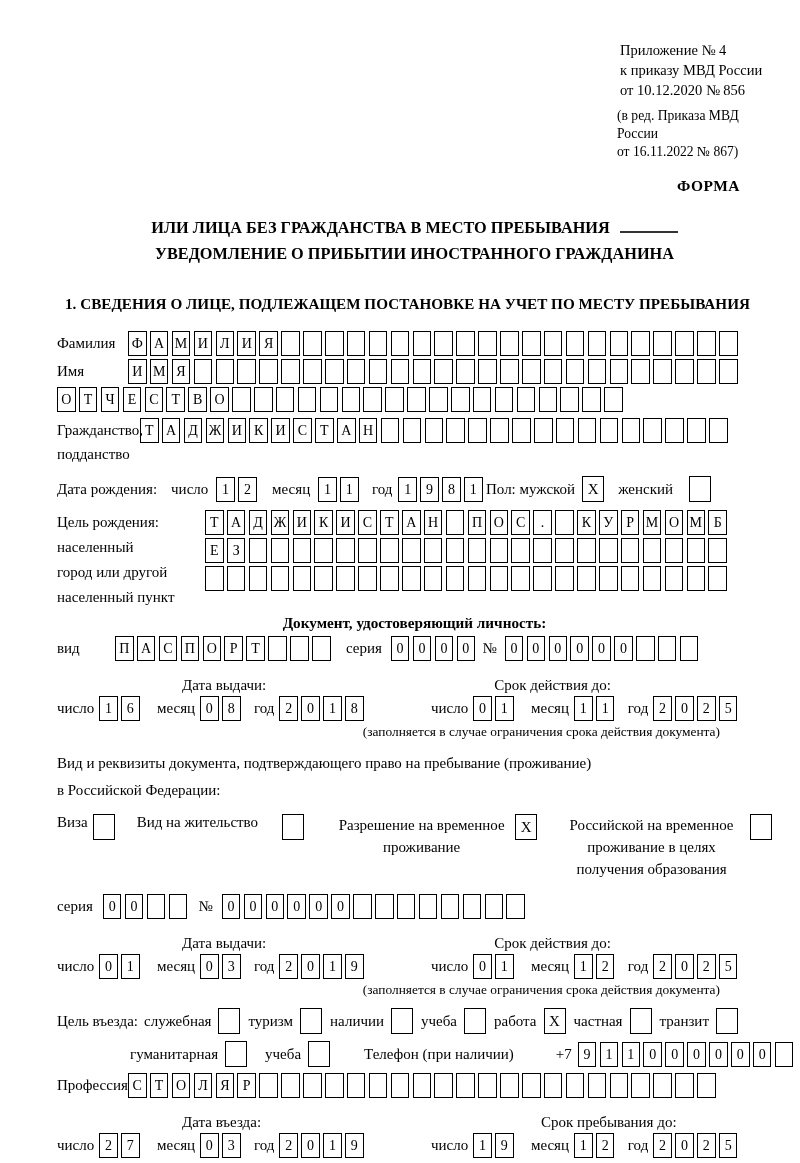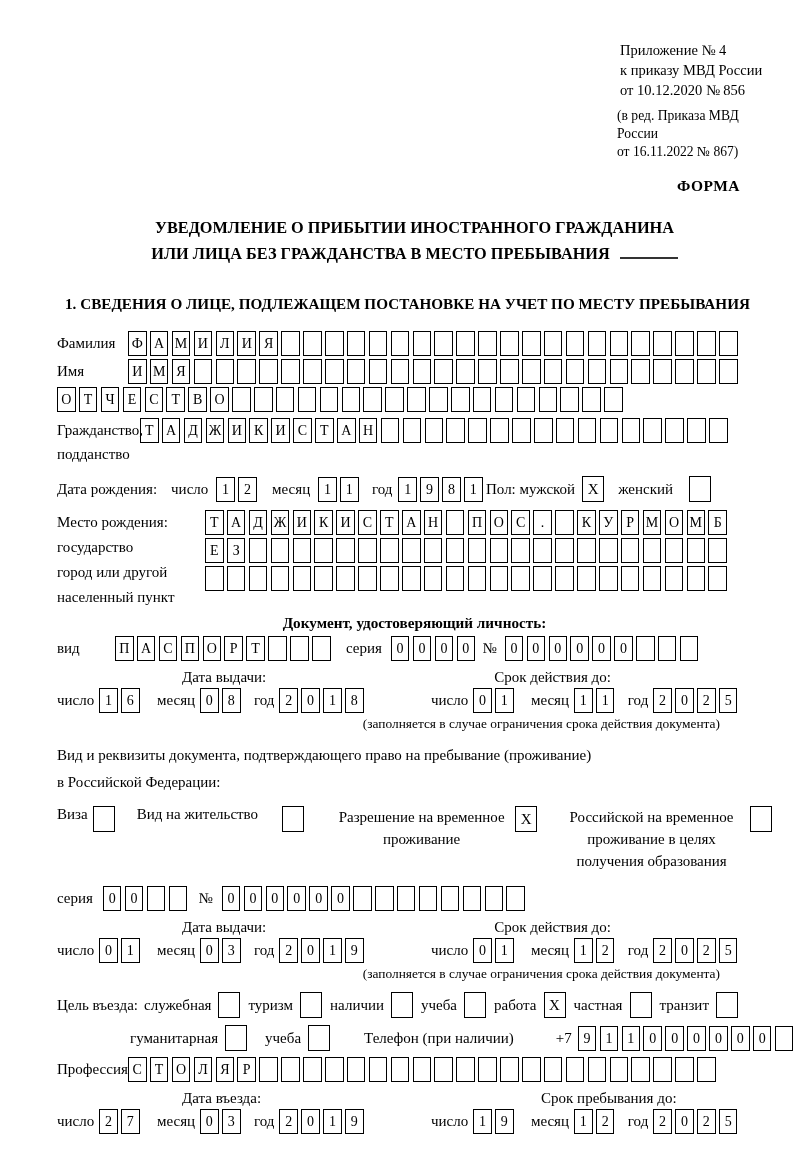--- a/index.html
+++ b/index.html
@@ -37,21 +37,21 @@
   }
 
   
   .w-fam{width:71px;} .w-otch{width:103px;} .w-grazh{width:83px;}
   .w-mesto{width:148px;} .w-vid{width:58px;} .w-prof{width:71px;}
 
   .two-line{line-height:24px;}
   .multi-label{line-height:25px;}
 
   
-  .date-heads{display:flex;font-size:15px;margin-top:8px;}
+  .date-heads{display:flex;font-size:15px;margin-top:16px;}
   .date-row{display:flex;align-items:center;margin-top:2px;}
   .date-row .dlbl{margin-right:5px;}
   .note{font-size:13.4px;margin-top:3px;text-align:right;padding-right:52px;}
 
   
   .opts{display:flex;align-items:flex-start;margin-top:10px;}
   .opt-label-wrap{text-align:center;line-height:22px;}
   .ws1{width:190px;} .ws2{width:200px;}
 
   
@@ -71,22 +71,22 @@
     <div>к приказу МВД России</div>
     <div>от 10.12.2020 № 856</div>
   </div>
   <div class="edition">
     <div>(в ред. Приказа МВД России</div>
     <div>от 16.11.2022 № 867)</div>
   </div>
   <div class="form-label">ФОРМА</div>
 
   <div class="title">
+    <div><span>ИЛИ ЛИЦА БЕЗ ГРАЖДАНСТВА В МЕСТО ПРЕБЫВАНИЯ</span><span class="blank-line"></span></div>
     <div>УВЕДОМЛЕНИЕ О ПРИБЫТИИ ИНОСТРАННОГО ГРАЖДАНИНА</div>
-    <div><span>ИЛИ ЛИЦА БЕЗ ГРАЖДАНСТВА В МЕСТО ПРЕБЫВАНИЯ</span><span class="blank-line"></span></div>
   </div>
 
   <div class="section-heading">1. СВЕДЕНИЯ О ЛИЦЕ, ПОДЛЕЖАЩЕМ ПОСТАНОВКЕ НА УЧЕТ ПО МЕСТУ ПРЕБЫВАНИЯ</div>
 
   <div class="row" style="margin-top:18px;">
     <span class="lbl w-fam">Фамилия</span>
     <span class="cells">
         <span class="cell">Ф</span>
         <span class="cell">А</span>
         <span class="cell">М</span>
@@ -239,22 +239,22 @@
         <span class="cell">1</span>
       </span>
     <span class="lbl" style="margin-left:0;text-align:center;">Пол: мужской</span>
     <span class="box" style="margin-left:7px;">X</span>
     <span class="lbl" style="margin-left:14px;">женский</span>
     <span class="box" style="margin-left:16px;"></span>
   </div>
 
   <div class="row top" style="margin-top:8px;">
     <span class="lbl w-mesto multi-label">
-      <span>Место рождения:</span><br>
-      <span>государство</span><br>
+      <span>Цель рождения:</span><br>
+      <span>населенный</span><br>
       <span>город или другой</span><br>
       <span>населенный пункт</span>
     </span>
     <span>
       <span class="cells" style="margin-bottom:3px;">
           <span class="cell">Т</span>
           <span class="cell">А</span>
           <span class="cell">Д</span>
           <span class="cell">Ж</span>
           <span class="cell">И</span>

